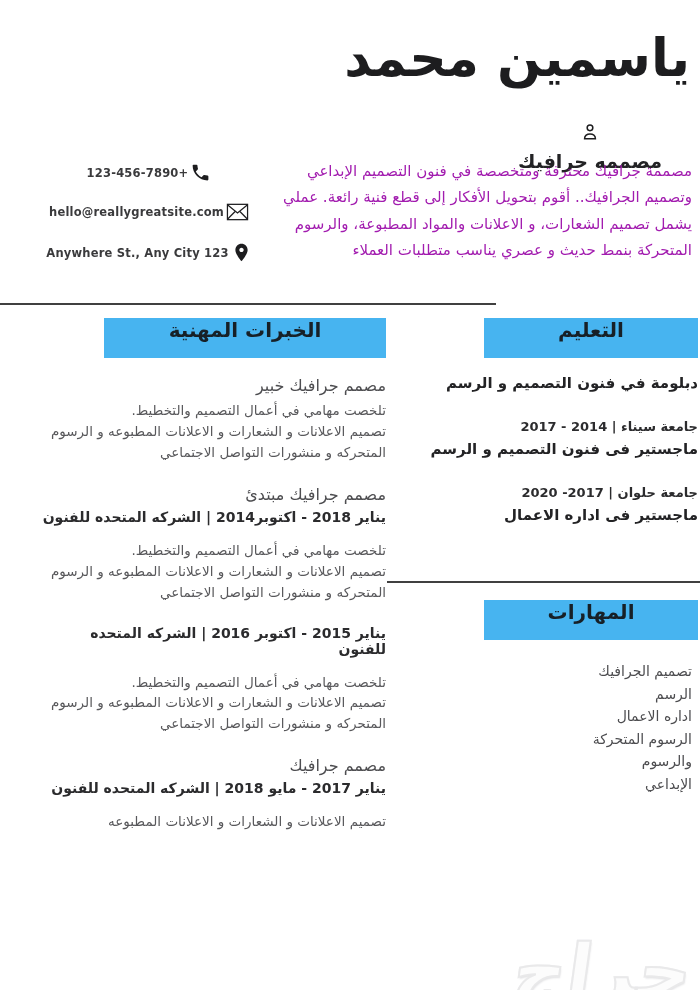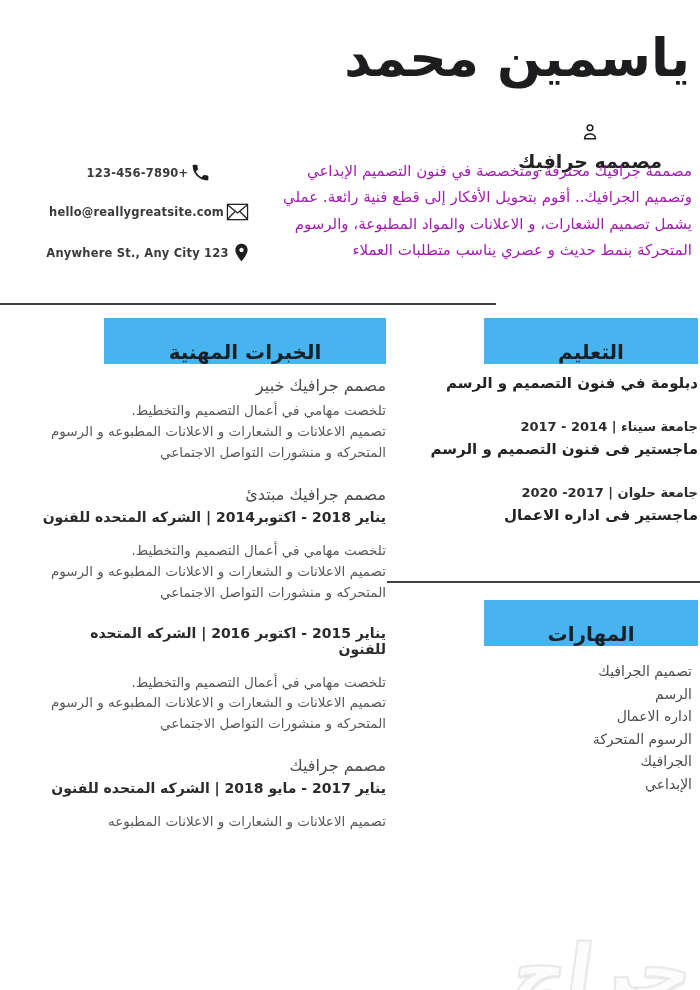--- a/index.html
+++ b/index.html
@@ -32,22 +32,22 @@
   .profile{
     position:absolute; top:158px; right:8px; width:410px; margin:0;
     font-size:15px; line-height:1.75; color:#a21caf; text-align:right;
     font-weight:500;
   }
   .divider{position:absolute; background:#404040; height:2px;}
   .divider-top{top:303px; left:0; width:496px;}
   .divider-right{top:581px; left:387px; width:313px;}
   
   .section-header{
-    position:absolute; height:46px; background:#47b4f0;
-    display:flex; align-items:flex-end; justify-content:center;
+    position:absolute; height:40px; background:#47b4f0;
+    display:flex; align-items:flex-start; justify-content:center;
     font-size:20px; font-weight:bold; color:#172027;
   }
   .sh-exp{top:318px; left:104px; width:282px;}
   .sh-edu{top:318px; left:484px; width:214px;}
   .sh-skills{top:600px; left:484px; width:214px;}
   
   .exp-body{
     position:absolute; top:376px; left:40px; width:346px; text-align:right;
   }
   .exp-role{font-size:16px; color:#4e4e51; margin:0 0 5px 0;}
@@ -170,19 +170,19 @@
 
   <div class="section-header sh-skills">
     <span>المهارات</span>
   </div>
 
   <div class="skills-list">
     <div>تصميم الجرافيك</div>
     <div>الرسم</div>
     <div>اداره الاعمال</div>
     <div>الرسوم المتحركة</div>
-    <div>الجرافيك</div>
+    <div>والرسوم</div>
     <div>الإبداعي</div>
   </div>
 
   <div class="watermark">حراج</div>
 
 </div>
 
 </body></html>

